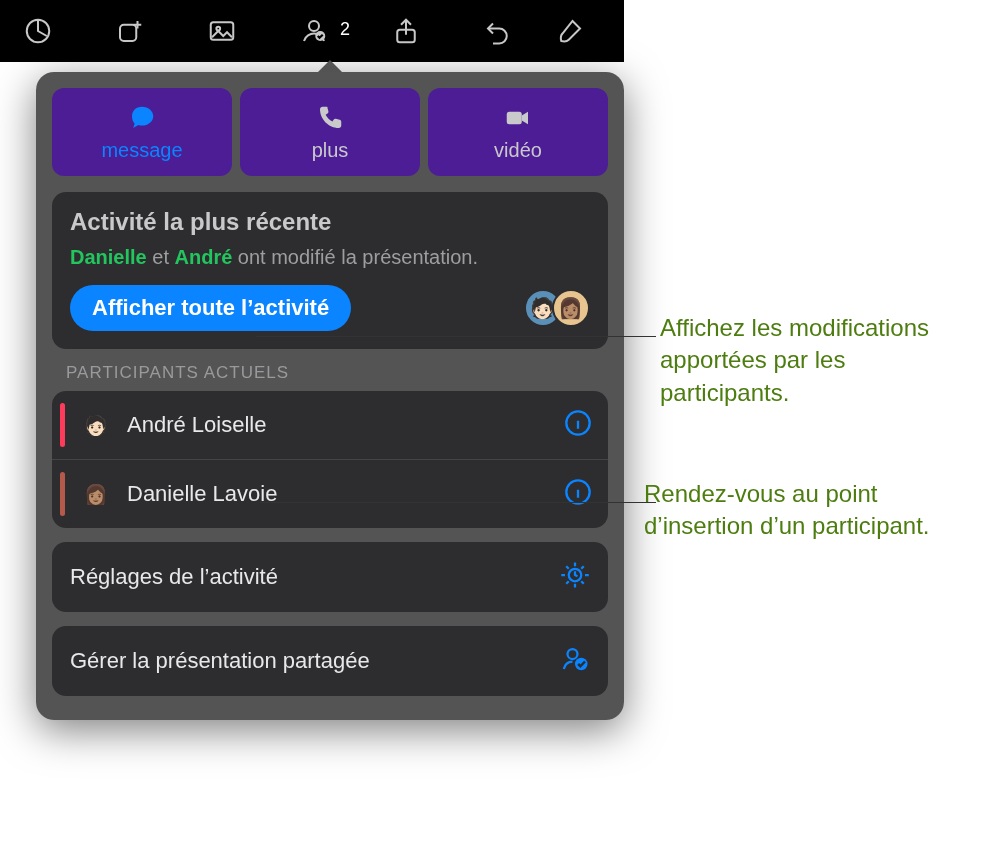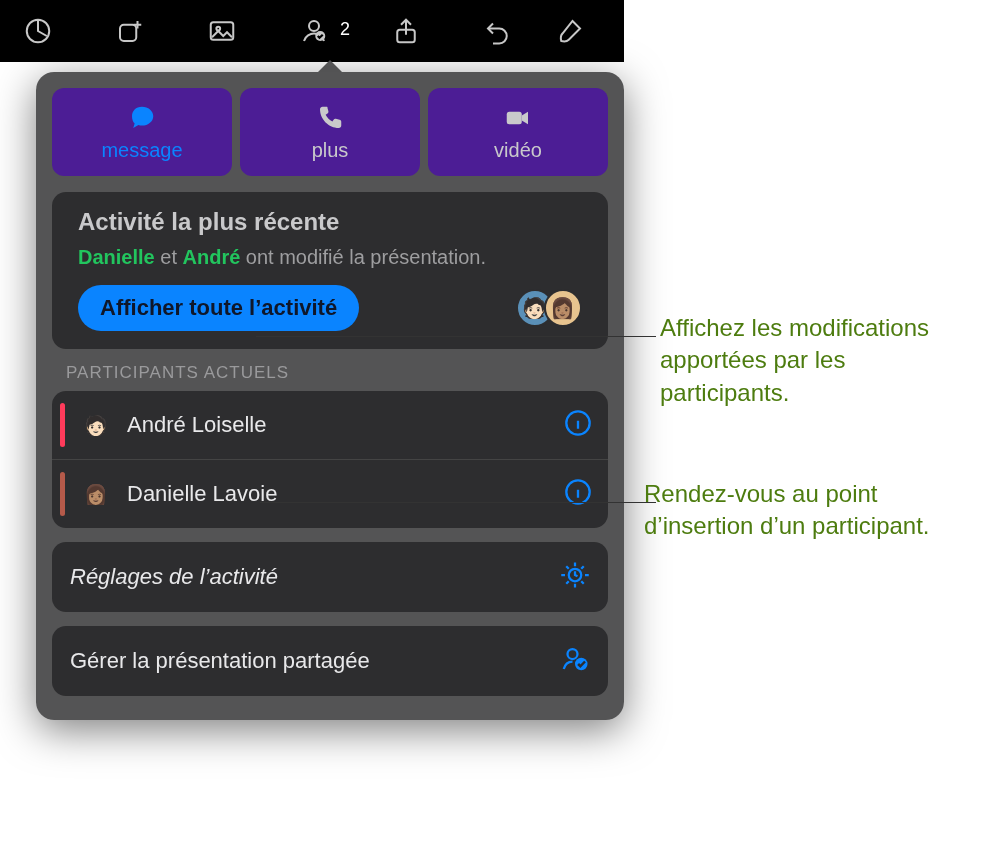--- a/index.html
+++ b/index.html
@@ -70,21 +70,21 @@
     justify-content:center;
     gap:6px;
     color:#c9c9cb;
     font-size:20px;
   }
   .seg-btn.active { color:#0a84ff; }
   .seg-btn svg { width:30px; height:30px; }
   .card {
     background:#2d2d2f;
     border-radius:14px;
-    padding:16px 26px 18px;
+    padding:16px 18px 18px;
     margin-bottom:14px;
   }
   .activity-title {
     color:#c9c9cb;
     font-size:24px;
     font-weight:600;
     margin-bottom:10px;
   }
   .activity-text {
     color:#9e9ea0;
@@ -92,21 +92,21 @@
     margin-bottom:16px;
   }
   .activity-text b { color:#22c55e; font-weight:600; }
   .activity-row {
     display:flex;
     align-items:center;
     justify-content:space-between;
   }
   .pill-btn {
     background:#0a84ff;
-    color:#0f172a;
+    color:#ffffff;
     font-size:22px;
     font-weight:600;
     padding:10px 22px;
     border-radius:999px;
   }
   .avatars {
     display:flex;
   }
   .avatars .av {
     width:38px; height:38px; border-radius:50%;
@@ -284,21 +284,21 @@
       <div class="participant-name">Danielle Lavoie</div>
       <div class="info-btn">
         <svg viewBox="0 0 24 24" fill="none" stroke="#0a84ff" stroke-width="2">
             <circle cx="12" cy="12" r="10"></circle>
             <path d="M12 8h.01M11 11h1v5h1"></path>
           </svg>
       </div>
     </div>
   </div>
 
-  <div class="card setting-row" style="margin-bottom:14px;font-style:italic;">
+  <div class="card setting-row" style="margin-bottom:14px;">
     <div class="setting-label">Réglages de l’activité</div>
     <div class="setting-icon">
       <svg viewBox="0 0 24 24" fill="none" stroke="#0a84ff" stroke-width="1.8">
           <circle cx="12" cy="12" r="5"></circle>
           <path d="M12 9v3l2 1"></path>
           <path d="M12 2v3M12 19v3M4 12H1M23 12h-3M5 5l2 2M17 17l2 2M5 19l2-2M17 7l2-2"></path>
         </svg>
     </div>
   </div>
 

